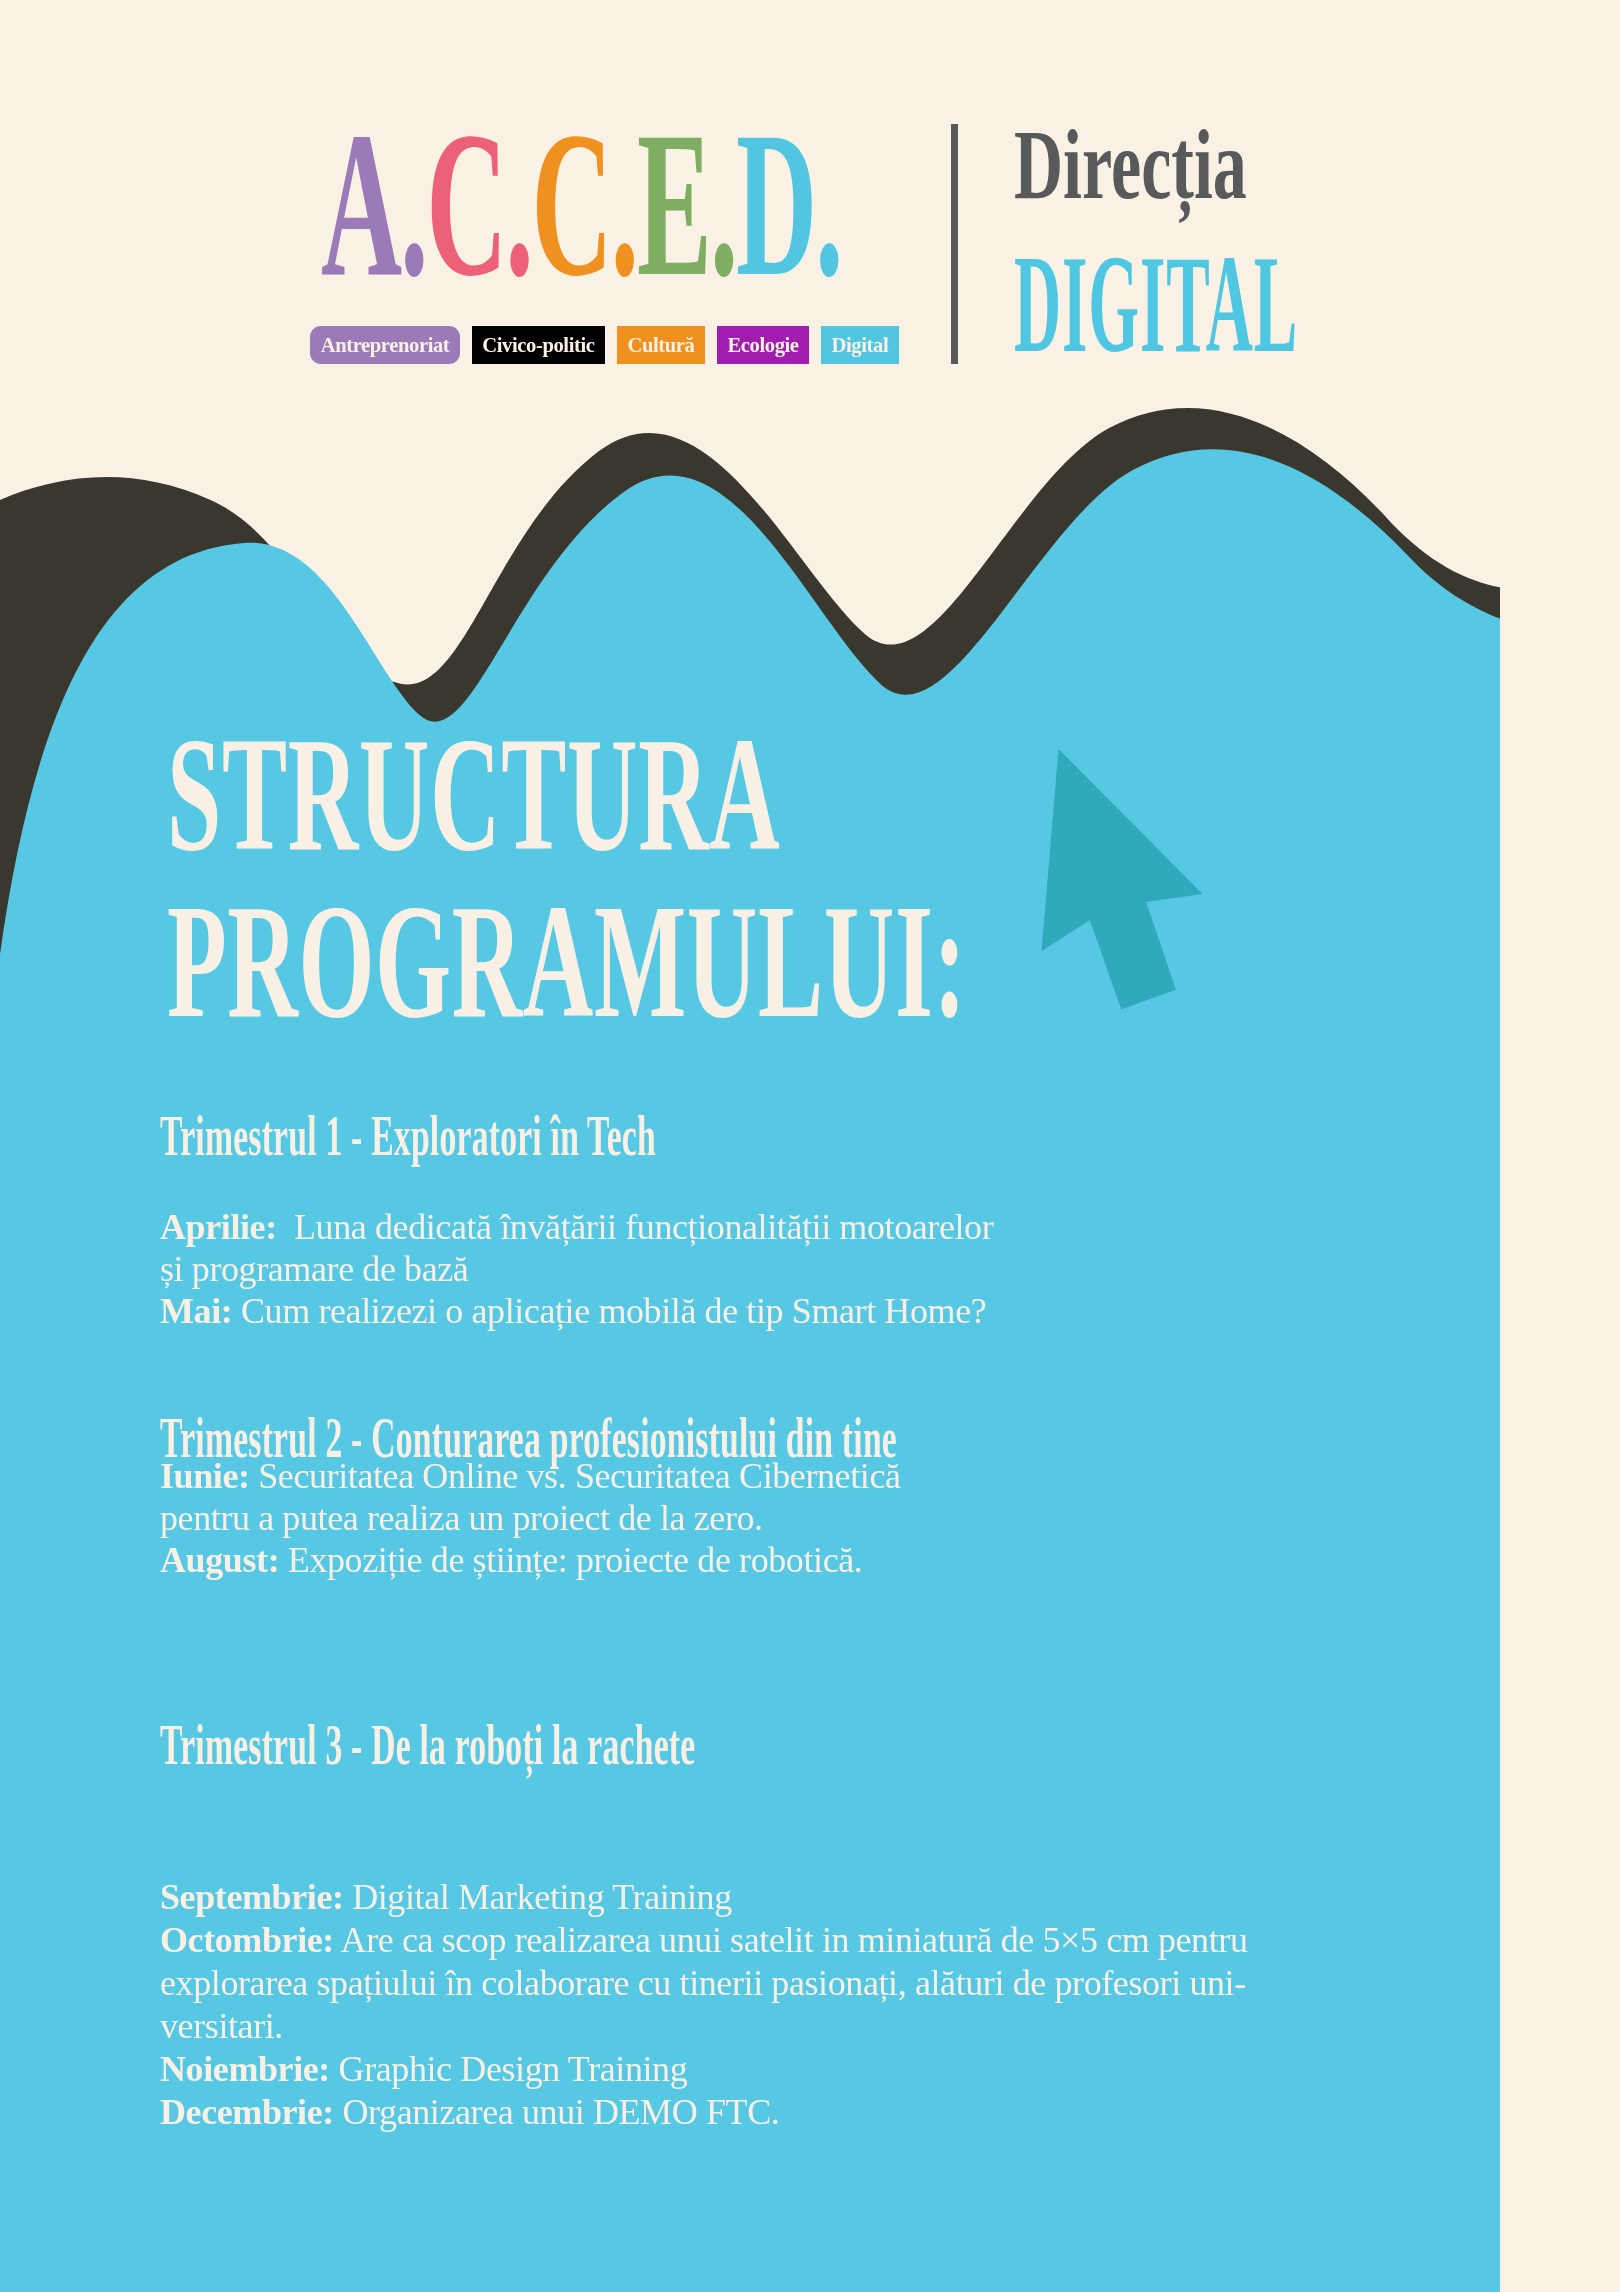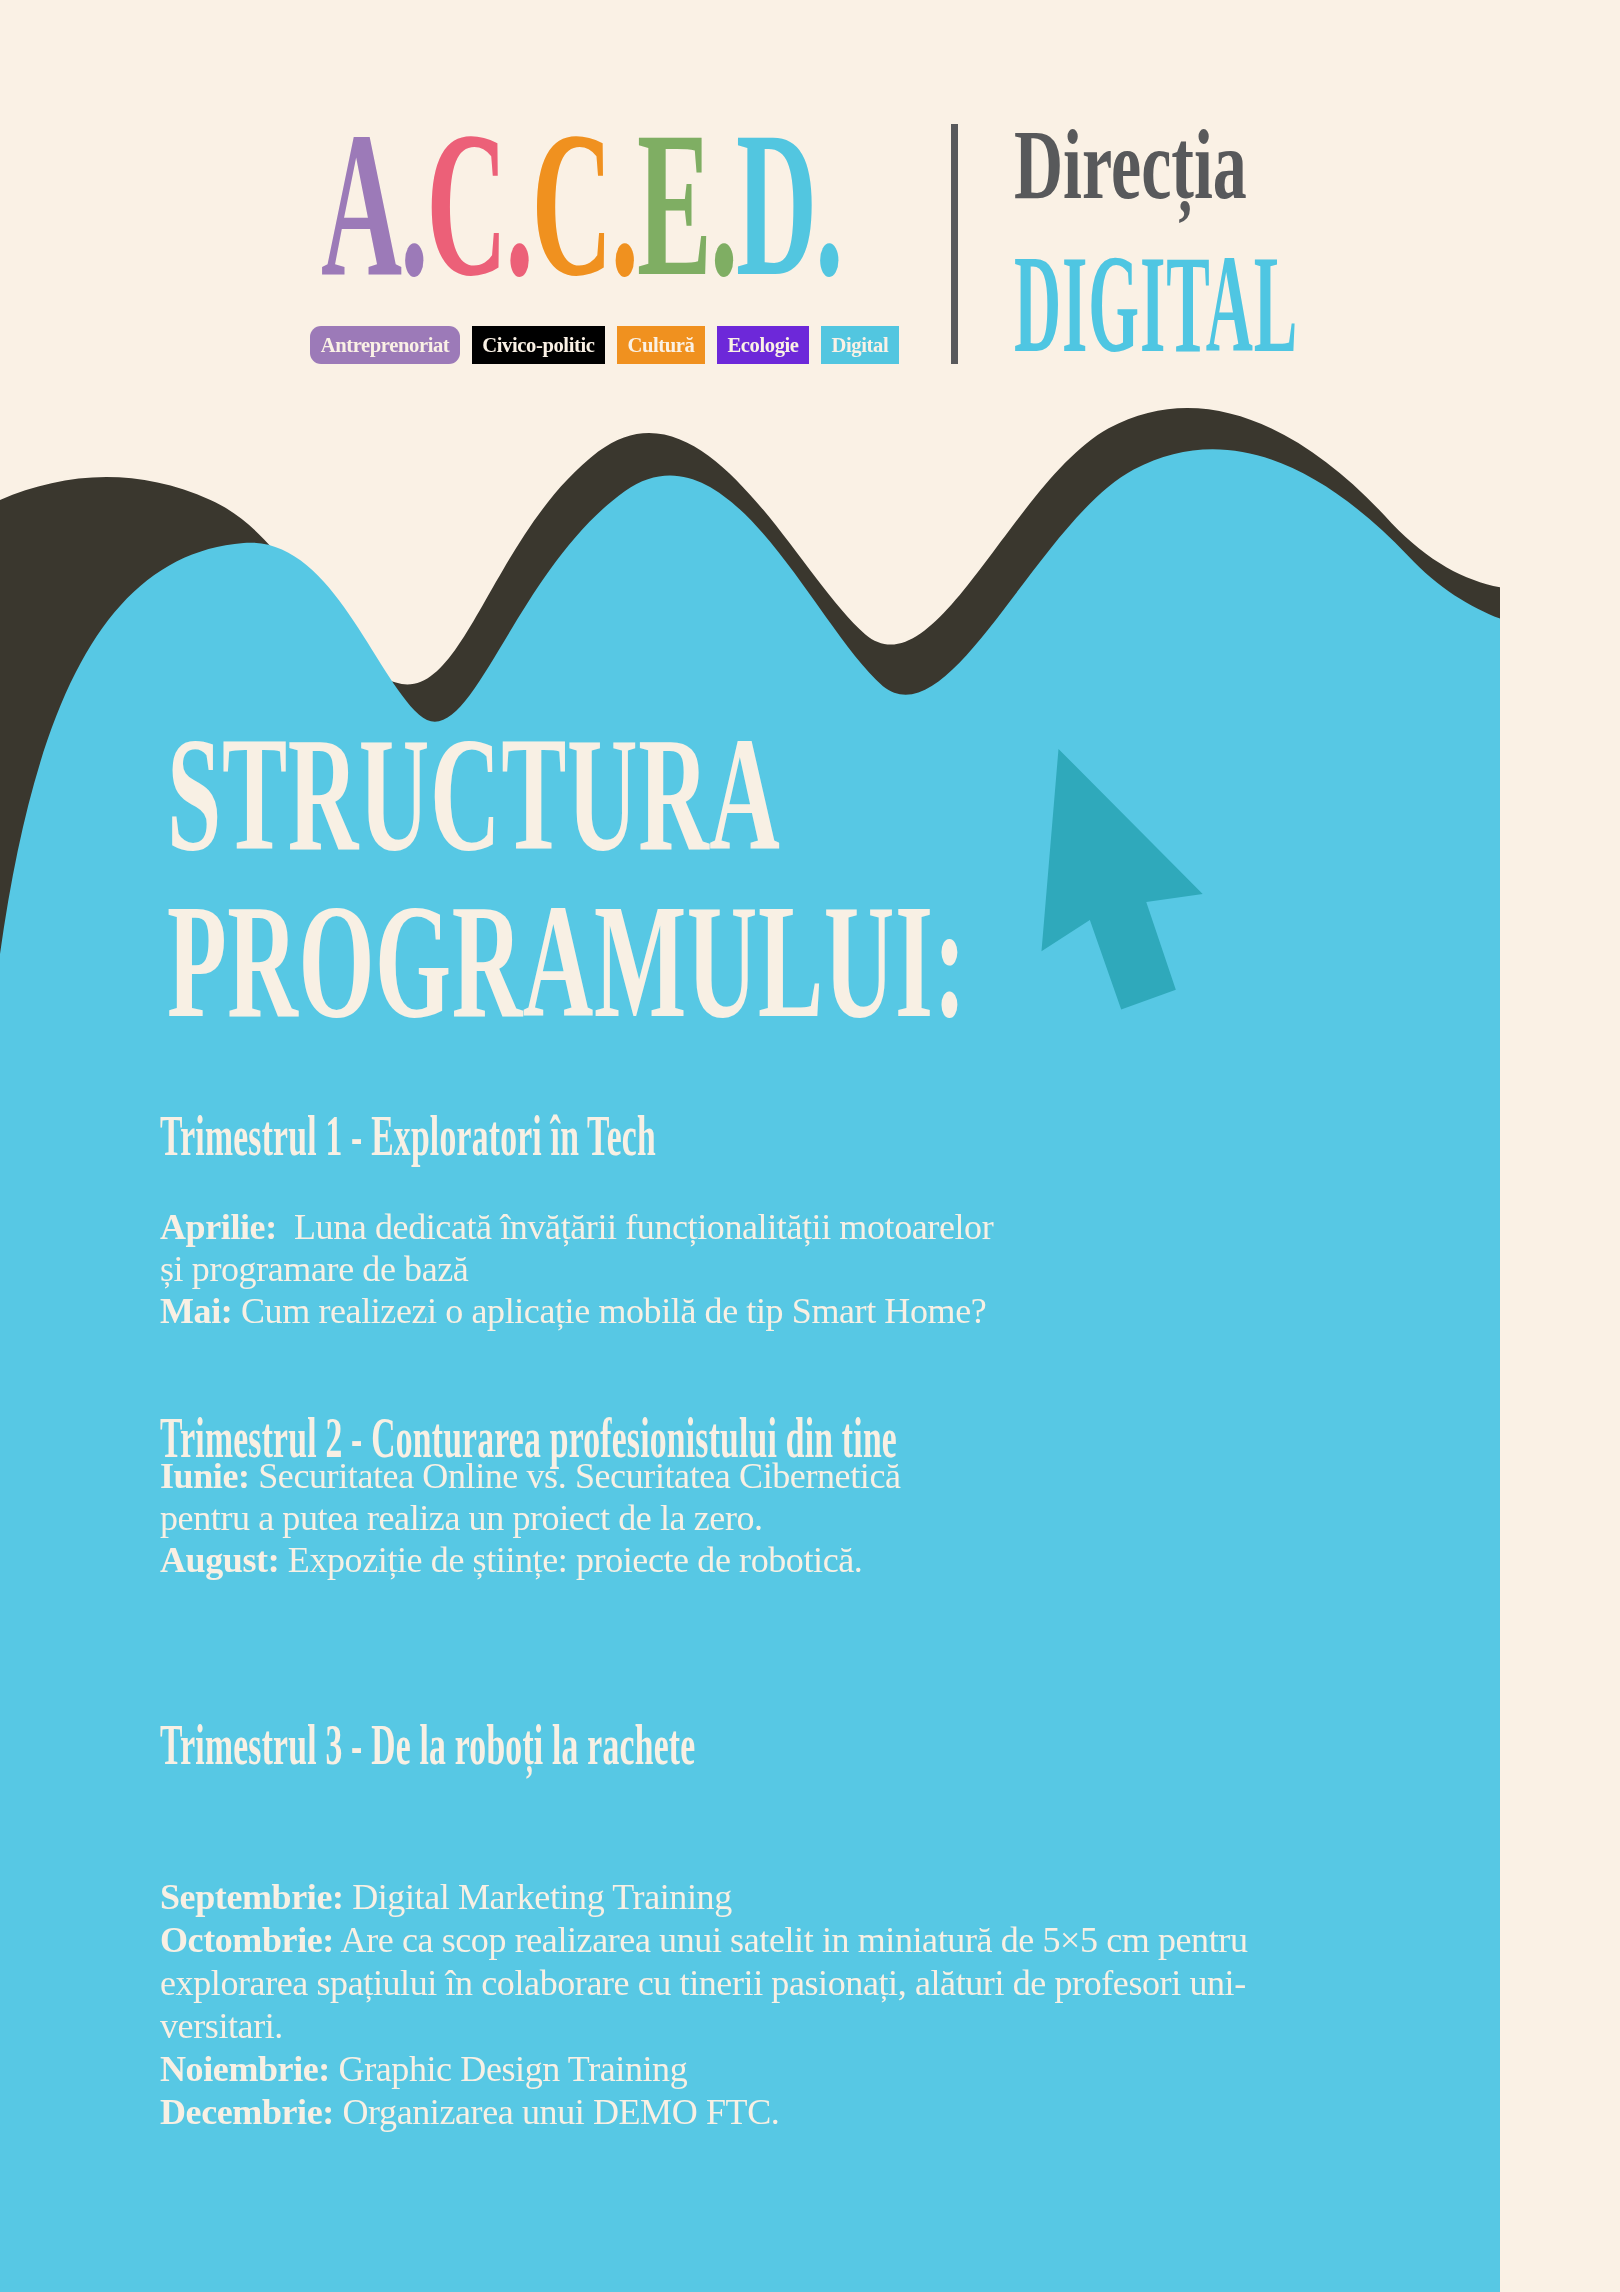--- a/index.html
+++ b/index.html
@@ -98,21 +98,21 @@
              C 1658 712, 1744 700, 1809 734
              L 1809 2560 L 0 2560 Z" fill="#57c8e4"></path>
     <polygon points="1182,836 1163,1062 1217,1027 1252,1127 1313,1105 1280,1007 1343,998" fill="#2fa9bb"></polygon>
   </svg>
 
   <div class="logo" id="logo"><span style="color: rgb(156, 122, 184);">A.</span><span style="color: rgb(236, 96, 120);">C.</span><span style="color: rgb(240, 145, 31);">C.</span><span style="color: rgb(127, 174, 99);">E.</span><span style="color: rgb(82, 198, 224);">D.</span></div>
   <div class="tags" id="tags">
       <span class="tag" style="background: rgb(156, 122, 184); border-radius: 11px;">Antreprenoriat</span>
       <span class="tag" style="background: #000000;">Civico-politic</span>
       <span class="tag" style="background: rgb(240, 145, 31); text-align: center;">Cultură</span>
-      <span class="tag" style="background: #6d28d9;">Ecologie</span>
+      <span class="tag" style="background: #a21caf;">Ecologie</span>
       <span class="tag" style="background: rgb(82, 198, 224);">Digital</span>
     </div>
   <div class="divider"></div>
   <div class="dir1">Direcția</div>
   <div class="dir2">DIGITAL</div>
 
   <div class="title">
     <div>STRUCTURA</div>
     <div>PROGRAMULUI:</div>
   </div>

